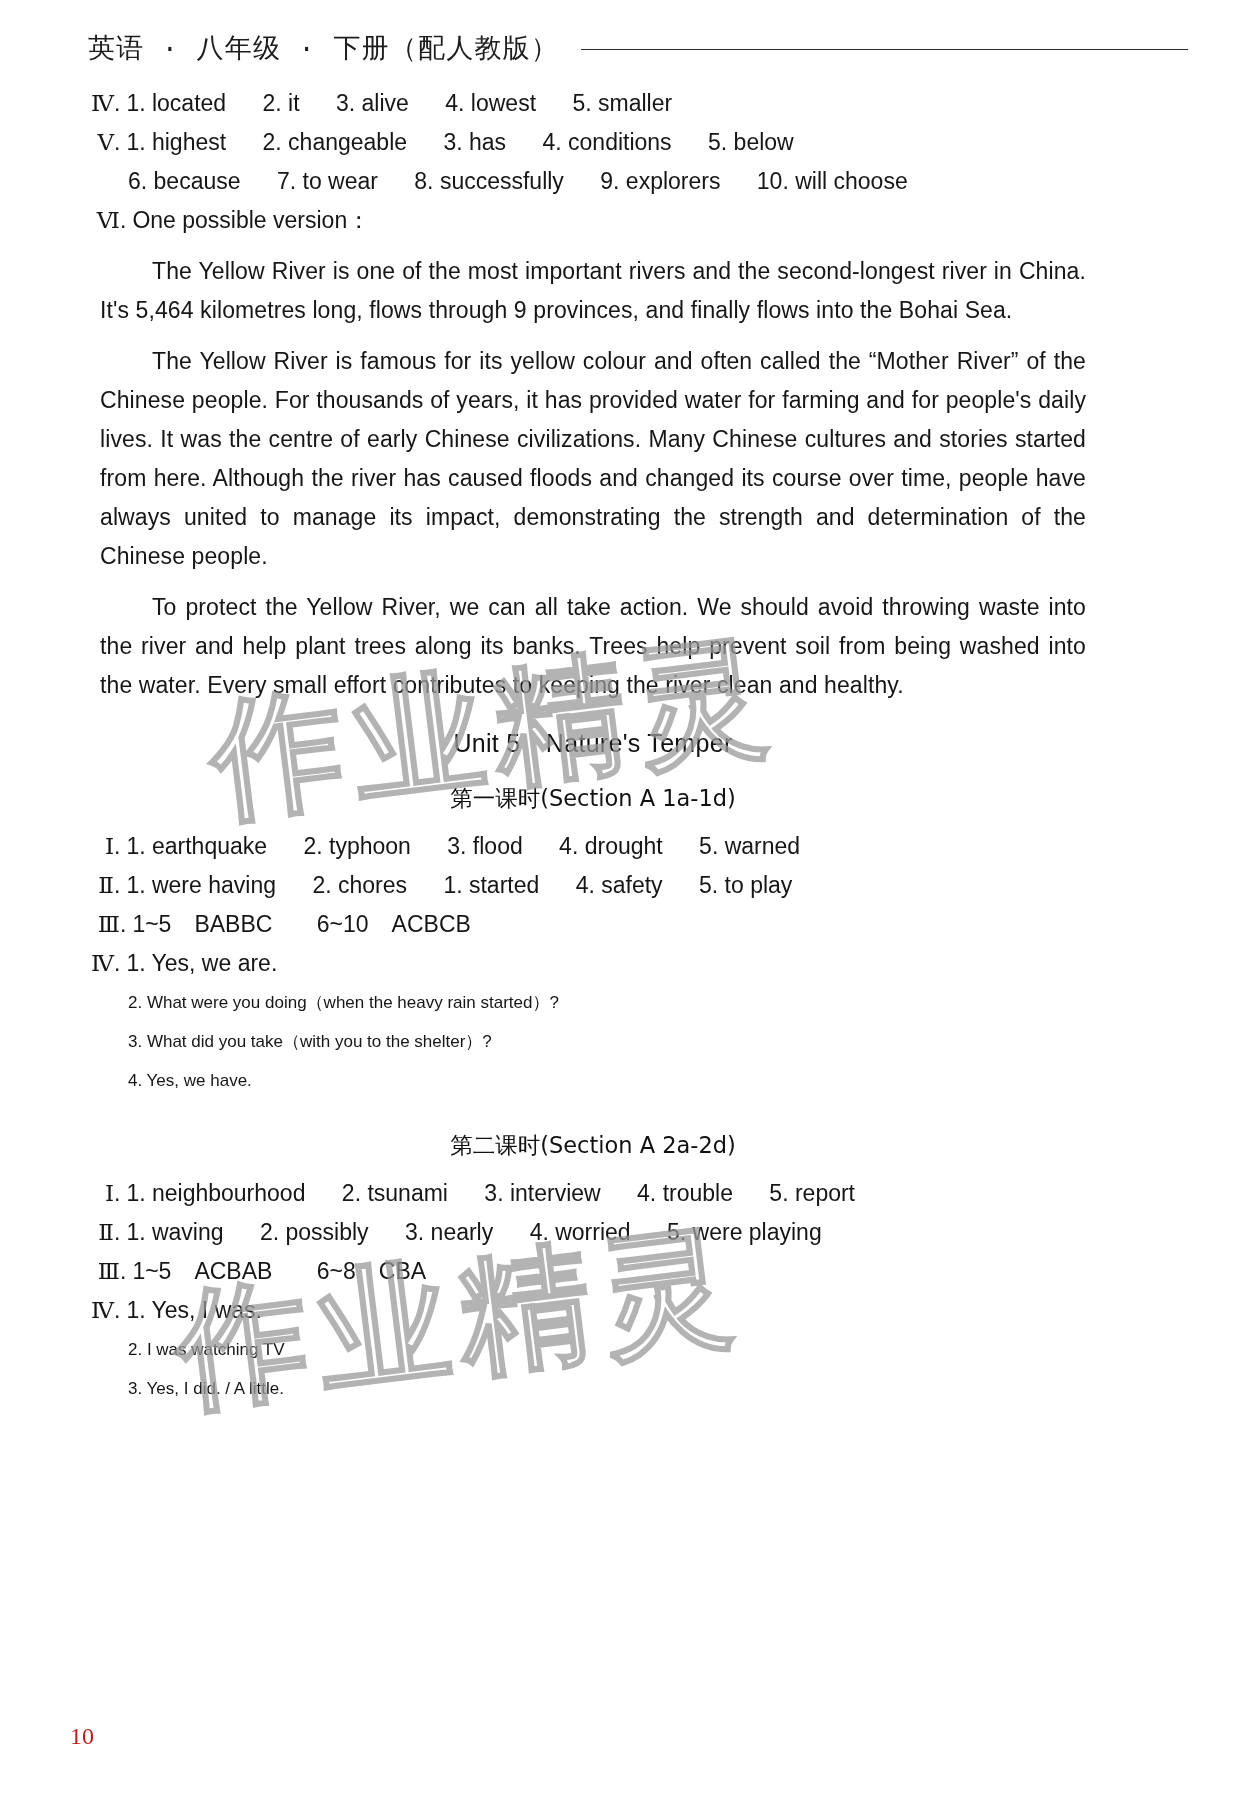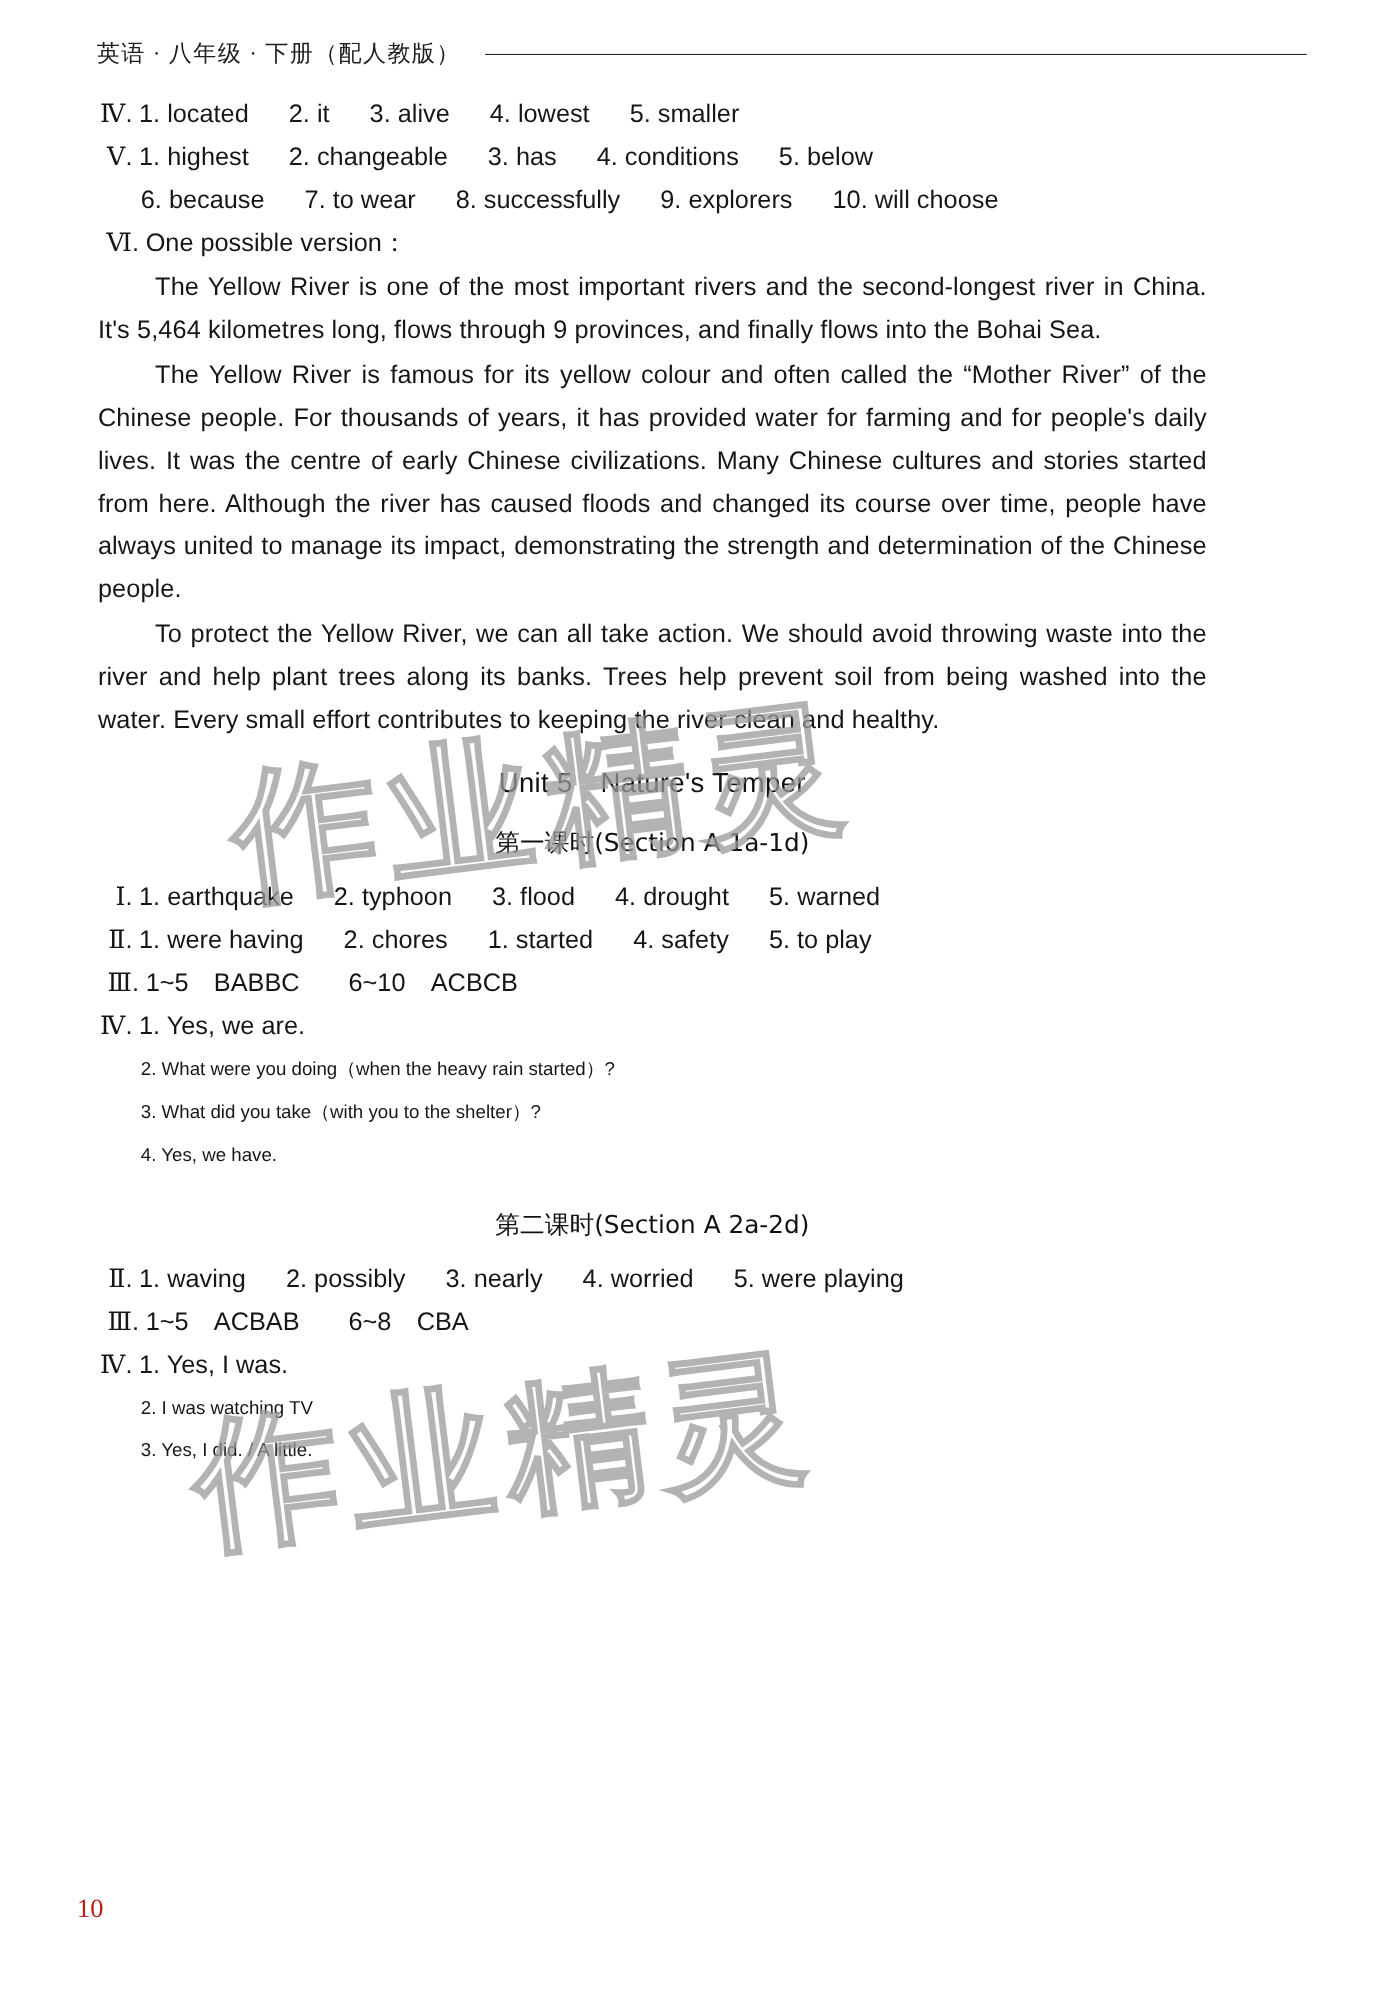--- a/index.html
+++ b/index.html
@@ -24,25 +24,25 @@
     position: absolute;
     top: 28px;
     left: 88px;
     right: 62px;
     height: 40px;
     display: flex;
     align-items: center;
     gap: 22px;
   }
   .header-title {
-    font-size: 21px;
+    font-size: 27px;
     letter-spacing: 1.2px;
     color: #1d1d1d;
     white-space: nowrap;
-    font-family: Liberation Serif, serif;
+    font-family: Liberation Mono, monospace;
   }
   .header-rule {
     flex: 1 1 auto;
     height: 0;
     border-top: 1.6px solid #2b2b2b;
     margin-top: 2px;
   }
 
   
   .content {
@@ -84,21 +84,21 @@
   }
 
   
   .essay-p {
     font-size: 23px;
     line-height: 39px;
     text-align: justify;
     text-justify: inter-word;
     text-indent: 52px;
     color: #161616;
-    margin: 1px;
+    margin: 12px;
     letter-spacing: 0.1px;
   }
   .essay-p + .essay-p { margin-top: 2px; }
 
   .unit-heading {
     text-align: center;
     font-size: 25px;
     line-height: 44px;
     margin-top: 16px;
     color: #111;
@@ -237,20 +237,28 @@
       </div>
 
       <div class="indent-item">2. What were you doing（when the heavy rain started）?</div>
       <div class="indent-item">3. What did you take（with you to the shelter）?</div>
       <div class="indent-item">4. Yes, we have.</div>
     </div>
 
     <div class="lesson-heading" style="margin-top:22px;">第二课时(Section A 2a-2d)</div>
 
     <div>
+      <div class="ans-line">
+        <span class="rom">Ⅰ</span><span class="sep">.</span>
+        <span>1. neighbourhood</span><span class="gap-m"></span>
+        <span>2. tsunami</span><span class="gap-m"></span>
+        <span>3. interview</span><span class="gap-m"></span>
+        <span>4. trouble</span><span class="gap-m"></span>
+        <span>5. report</span>
+      </div>
 
       <div class="ans-line">
         <span class="rom">Ⅱ</span><span class="sep">.</span>
         <span>1. waving</span><span class="gap-m"></span>
         <span>2. possibly</span><span class="gap-m"></span>
         <span>3. nearly</span><span class="gap-m"></span>
         <span>4. worried</span><span class="gap-m"></span>
         <span>5. were playing</span>
       </div>
 

